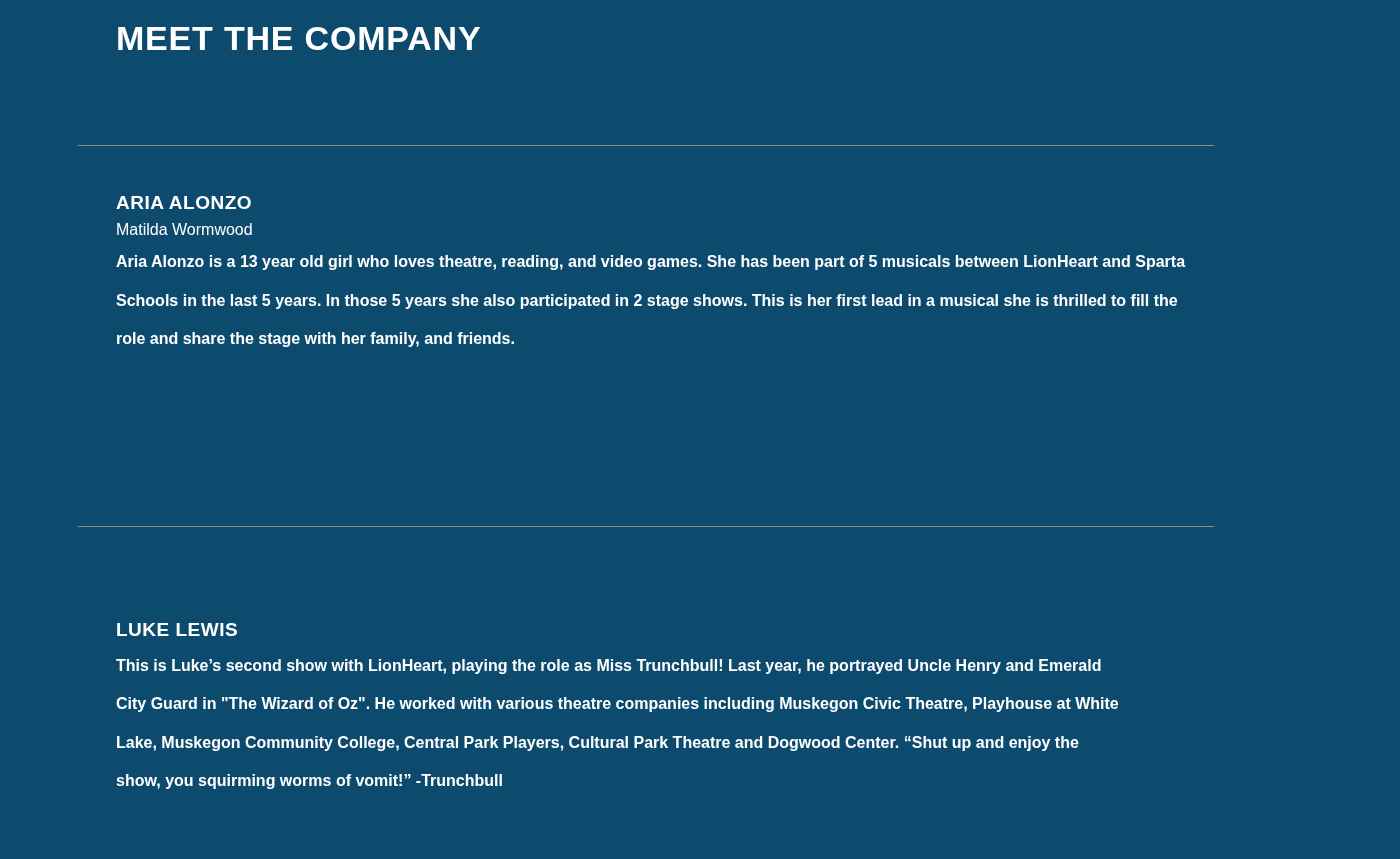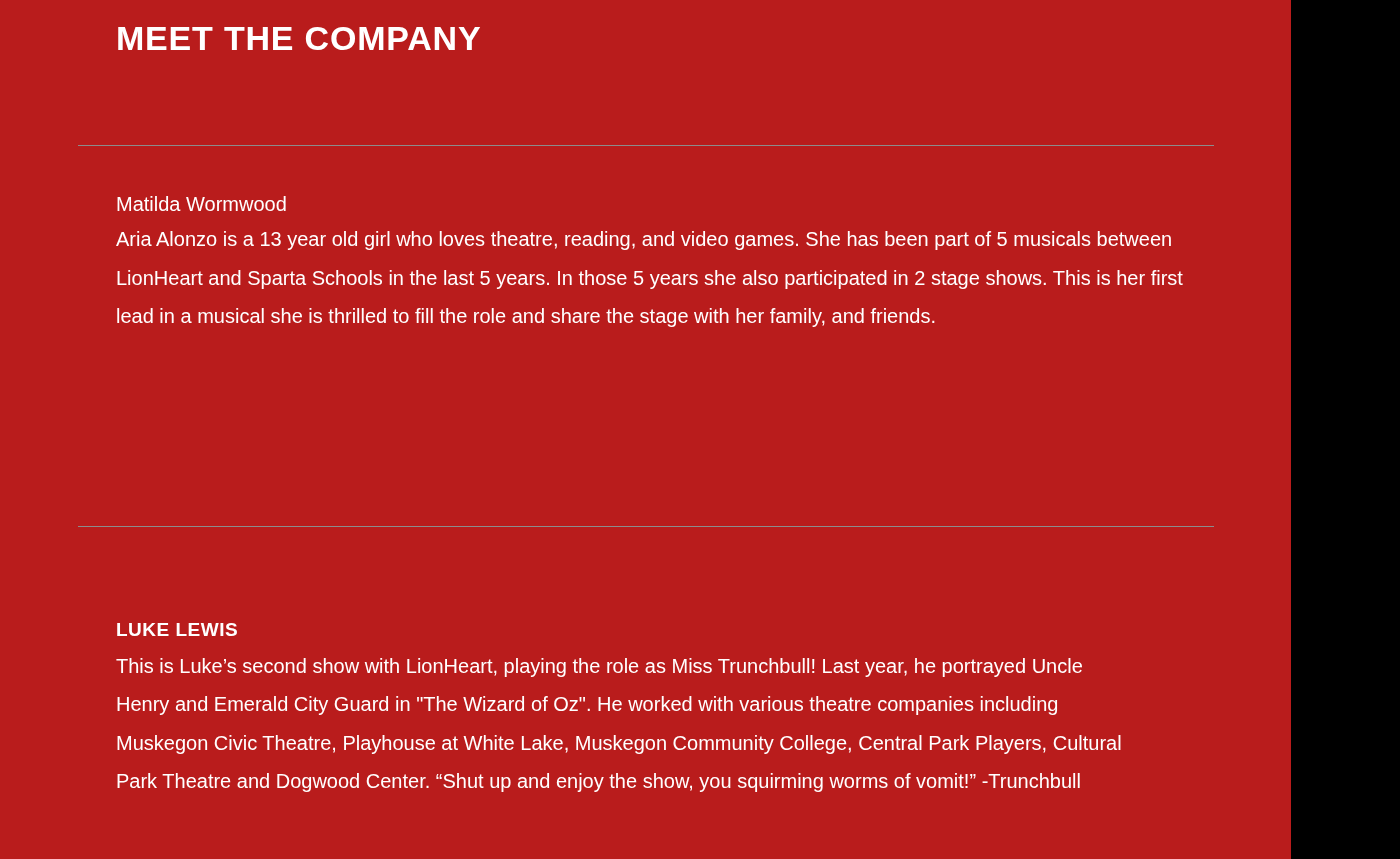--- a/index.html
+++ b/index.html
@@ -10,23 +10,23 @@
   body {
     width: 1400px;
     height: 859px;
     overflow: hidden;
     font-family: "Liberation Sans", sans-serif;
     color: #ffffff;
     -webkit-font-smoothing: antialiased;
   }
   .page {
     position: relative;
-    width: 1291px;
+    width: 1400px;
     height: 859px;
-    background: #b91c1c;
+    background: #0c4a6e;
   }
   .page-title {
     position: absolute;
     left: 116px;
     top: 18px;
     font-size: 34px;
     font-weight: bold;
     letter-spacing: 0.8px;
     color: #ffffff;
     margin: 0;
@@ -52,47 +52,48 @@
 
   .entry-name {
     font-size: 19px;
     font-weight: bold;
     letter-spacing: 0.5px;
     margin: 0 0 6px 0;
     line-height: 1.15;
     color: #ffffff;
   }
   .entry-role {
-    font-size: 20px;
+    font-size: 16px;
     font-weight: normal;
     margin: 0 0 4px 0;
     line-height: 1.2;
     color: #ffffff;
   }
   .entry-bio {
-    font-size: 20px;
-    font-weight: normal;
+    font-size: 16px;
+    font-weight: bold;
     line-height: 38.5px;
     margin: 0;
     color: #ffffff;
     max-width: 1070px;
   }
   .entry-1 .entry-bio { max-width: 1078px; }
   .entry-2 .entry-bio { max-width: 1010px; }
 </style>
 </head>
 <body>
 
 <div class="page">
 
   <h1 class="page-title">MEET THE COMPANY</h1>
 
   <div class="divider divider-1"></div>
 
   <div class="entry entry-1">
+    <h2 class="entry-name">ARIA ALONZO</h2>
     <div class="entry-role">Matilda Wormwood</div>
     <p class="entry-bio">Aria Alonzo is a 13 year old girl who loves theatre, reading, and video games. She has been part of 5 musicals between LionHeart and Sparta Schools in the last 5 years. In those 5 years she also participated in 2 stage shows. This is her first lead in a musical she is thrilled to fill the role and share the stage with her family, and friends.</p>
   </div>
 
   <div class="divider divider-2"></div>
 
   <div class="entry entry-2">
     <h2 class="entry-name">LUKE LEWIS</h2>
     <p class="entry-bio">This is Luke’s second show with LionHeart, playing the role as Miss Trunchbull! Last year, he portrayed Uncle Henry and Emerald City Guard in "The Wizard of Oz". He worked with various theatre companies including Muskegon Civic Theatre, Playhouse at White Lake, Muskegon Community College, Central Park Players, Cultural Park Theatre and Dogwood Center. “Shut up and enjoy the show, you squirming worms of vomit!” -Trunchbull</p>
   </div>

